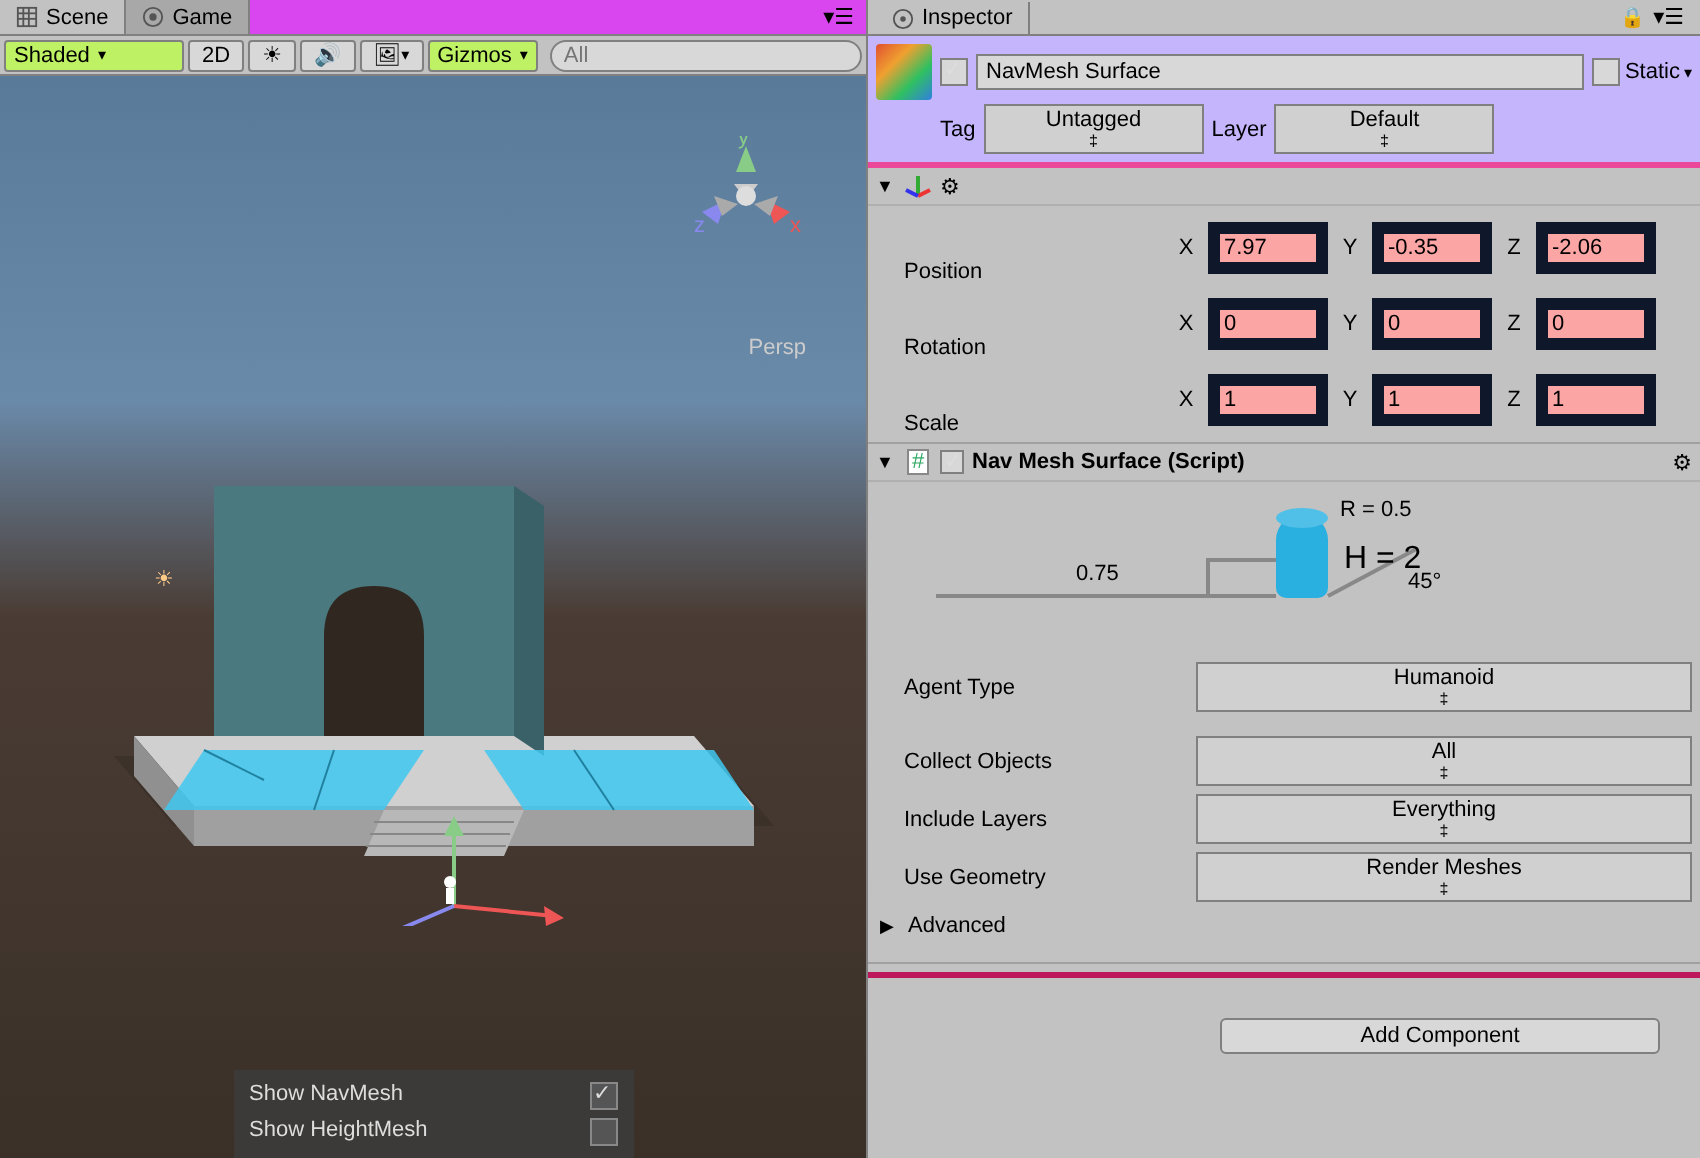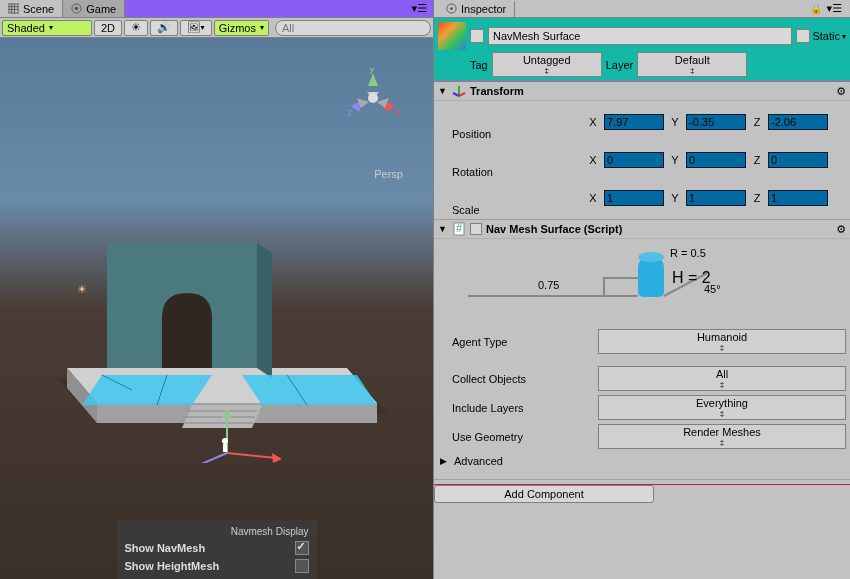--- a/index.html
+++ b/index.html
@@ -1,75 +1,75 @@
 <!DOCTYPE html>
 <html><head>
 <meta charset="utf-8">
 <style>
 * { box-sizing: border-box; margin: 0; padding: 0; font-family: Arial, sans-serif; font-size: 11px; }
 body { background: #c2c2c2; width: 850px; height: 579px; overflow: hidden; display: flex; }
 .left-panel { width: 434px; height: 100%; display: flex; flex-direction: column; border-right: 1px solid #808080; }
 .right-panel { width: 416px; height: 100%; display: flex; flex-direction: column; background: #c2c2c2; }
-.tab-bar { display: flex; background: #8b5cf6; height: 18px; border-bottom: 1px solid #808080; }
+.tab-bar { display: flex; background: #d946ef; height: 18px; border-bottom: 1px solid #808080; }
 .tab { padding: 2px 8px; background: #c2c2c2; border-right: 1px solid #808080; display: flex; align-items: center; gap: 4px; cursor: pointer; }
 .tab.inactive { background: #a8a8a8; }
 .toolbar { display: flex; background: #c2c2c2; height: 20px; border-bottom: 1px solid #808080; align-items: center; padding: 0 2px; gap: 2px; }
 .toolbar-dropdown { background: #bef264; border: 1px solid #808080; padding: 1px 4px; border-radius: 2px; display: flex; align-items: center; gap: 4px; cursor: pointer; }
 .toolbar-btn { background: #d8d8d8; border: 1px solid #808080; padding: 1px 6px; border-radius: 2px; cursor: pointer; font-size: 10px; height: 16px; display: flex; align-items: center; }
 .toolbar-search { flex: 1; background: #d8d8d8; border: 1px solid #808080; border-radius: 8px; padding: 1px 6px; height: 16px; margin-left: 4px; }
 .scene-view { flex: 1; background: linear-gradient(#5a7a9a 0%, #6a8aaa 30%, #4a3c34 50%, #3a3028 100%); position: relative; overflow: hidden; }
 .gizmo-axis { position: absolute; top: 30px; right: 30px; width: 60px; height: 60px; }
 .persp-label { position: absolute; top: 130px; right: 30px; color: #ccc; font-size: 11px; }
 .scene-3d { position: absolute; top: 50%; left: 50%; transform: translate(-50%, -45%); width: 340px; height: 280px; }
 .navmesh-overlay { position: absolute; bottom: 0; left: 50%; transform: translateX(-50%); background: rgba(60,60,60,0.85); padding: 4px 8px; width: 200px; }
 .navmesh-title { color: #ccc; text-align: right; font-size: 10px; padding: 2px 0; }
-.navmesh-row { display: flex; justify-content: space-between; color: #ddd; padding: 2px 0; align-items: center; font-weight: bold; }
+.navmesh-row { display: flex; justify-content: space-between; color: #ddd; padding: 2px 0; align-items: flex-start; }
 .checkbox { width: 14px; height: 14px; background: #555; border: 1px solid #888; display: inline-block; position: relative; }
 .checkbox.checked::after { content: '✓'; position: absolute; top: -2px; left: 1px; color: #ddd; font-size: 11px; }
 .inspector-header { display: flex; background: #c2c2c2; height: 18px; border-bottom: 1px solid #808080; align-items: center; padding: 0 4px; }
-.inspector-header .tab { flex: 0 0 auto; }
+.inspector-header .tab { flex: 0 0 auto; align-items: flex-end; }
 .lock-icon { margin-left: auto; font-size: 10px; }
-.object-header { padding: 4px; background: #14b8a6; border-bottom: 1px solid #ec4899; }
+.object-header { padding: 4px; background: #c4b5fd; border-bottom: 3px solid #ec4899; }
 .object-row1 { display: flex; align-items: center; gap: 4px; }
 .cube-icon { width: 28px; height: 28px; background: linear-gradient(135deg, #e05030, #f0a030, #30c060, #3080e0); border-radius: 2px; }
 .name-field { flex: 1; background: #d8d8d8; border: 1px solid #808080; padding: 2px 4px; }
 .static-cb { display: flex; align-items: center; gap: 2px; }
 .object-row2 { display: flex; align-items: center; gap: 4px; margin-top: 2px; padding-left: 32px; }
 .dropdown-field { background: #d0d0d0; border: 1px solid #808080; padding: 1px 4px; display: flex; align-items: center; justify-content: space-between; cursor: pointer; flex-direction: column; }
 .dropdown-field .caret { font-size: 8px; }
 .component { border-bottom: 1px solid #a0a0a0; }
 .component-header { display: flex; align-items: center; gap: 4px; padding: 2px 4px; background: #c2c2c2; border-bottom: 1px solid #b0b0b0; }
 .foldout { width: 10px; font-size: 9px; cursor: pointer; }
 .comp-icon { width: 14px; height: 14px; }
 .comp-title { font-weight: bold; flex: 1; }
 .gear-icon { font-size: 11px; cursor: pointer; }
 .transform-grid { padding: 2px 4px; }
 .tf-row { display: flex; align-items: center; gap: 4px; padding: 1px 0; }
 .tf-label { width: 144px; padding-left: 14px; margin-top: 24px; }
 .tf-axis { width: 14px; text-align: center; }
-.tf-input { width: 60px; background: #0369a1; border: 1px solid #0f172a; padding: 1px 2px; }
+.tf-input { width: 60px; background: #fca5a5; border: 6px solid #0f172a; padding: 1px 2px; }
 .navmesh-body { padding: 4px; }
 .agent-diagram { height: 70px; position: relative; margin: 4px 0 10px; }
 .agent-cyl { position: absolute; left: 200px; top: 8px; width: 26px; height: 42px; background: #2ab0e0; border-radius: 13px 13px 5px 5px; }
 .agent-cyl::before { content: ''; position: absolute; top: -3px; left: 0; width: 26px; height: 10px; background: #50c0e8; border-radius: 50%; }
 .agent-ground { position: absolute; left: 30px; top: 48px; width: 170px; height: 2px; background: #888; }
 .agent-step { position: absolute; left: 165px; top: 30px; width: 2px; height: 18px; background: #888; }
 .agent-step2 { position: absolute; left: 165px; top: 30px; width: 35px; height: 2px; background: #888; }
 .agent-slope { position: absolute; left: 226px; top: 48px; width: 50px; height: 2px; background: #888; transform: rotate(-28deg); transform-origin: left; }
 .agent-r { position: absolute; left: 232px; top: 0; font-size: 11px; }
 .agent-h { position: absolute; left: 234px; top: 22px; font-size: 16px; }
 .agent-step-lbl { position: absolute; left: 100px; top: 32px; font-size: 11px; }
 .agent-angle { position: absolute; left: 266px; top: 36px; font-size: 11px; }
 .prop-row { display: flex; align-items: center; padding: 2px 0; }
 .prop-label { width: 160px; padding-left: 14px; }
 .prop-field { flex: 1; }
 .advanced-row { padding: 4px 0 8px 2px; display: flex; align-items: center; gap: 4px; }
 .button-row { display: flex; gap: 8px; padding: 4px 40px; justify-content: center; }
 .ui-button { background: #d8d8d8; border: 1px solid #808080; border-radius: 3px; padding: 2px 0; cursor: pointer; width: 130px; text-align: center; }
-.add-component-row { padding: 0; display: flex; justify-content: flex-start; border-top: 1px solid #be185d; margin-top: 4px; }
+.add-component-row { padding: 20px; display: flex; justify-content: flex-end; border-top: 3px solid #be185d; margin-top: 4px; }
 .add-component-btn { width: 220px; }
 .pane-tab-icon { width: 11px; height: 11px; display: inline-block; }
 .caret-down { font-size: 8px; }
 </style>
 </head>
 <body>
 
 <div class="left-panel">
   <div class="tab-bar">
     <div class="tab">
@@ -161,21 +161,20 @@
         <polygon points="180,225 175,235 185,235" fill="#8c8"></polygon>
         <line x1="180" y1="270" x2="230" y2="275" stroke="#e55" stroke-width="2"></line>
         <polygon points="235,276 225,270 226,280" fill="#e55"></polygon>
         <line x1="180" y1="270" x2="145" y2="285" stroke="#88e" stroke-width="2"></line>
         <circle cx="178" cy="258" r="3" fill="#fff"></circle>
         <rect x="176" y="261" width="4" height="8" fill="#fff"></rect>
       </svg>
     </div>
 
     <div class="navmesh-overlay">
-      <div class="navmesh-title">Navmesh Display</div>
       <div class="navmesh-row">
         <span>Show NavMesh</span>
         <span class="checkbox checked"></span>
       </div>
       <div class="navmesh-row">
         <span>Show HeightMesh</span>
         <span class="checkbox"></span>
       </div>
     </div>
   </div>
@@ -224,21 +223,20 @@
   <div class="component">
     <div class="component-header">
       <span class="foldout">▼</span>
       <span class="comp-icon">
         <svg viewBox="0 0 14 14">
             <line x1="7" y1="12" x2="7" y2="2" stroke="#3a3" stroke-width="2"></line>
             <line x1="7" y1="12" x2="13" y2="9" stroke="#e33" stroke-width="2"></line>
             <line x1="7" y1="12" x2="1" y2="9" stroke="#33e" stroke-width="2"></line>
           </svg>
       </span>
-      <span class="comp-title">Transform</span>
       <span class="gear-icon">⚙</span>
     </div>
     <div class="transform-grid">
       <div class="tf-row">
         <span class="tf-label">Position</span>
         <span class="tf-axis">X</span>
           <input class="tf-input" value="7.97" style="">
         <span class="tf-axis">Y</span>
           <input class="tf-input" value="-0.35" style="">
         <span class="tf-axis">Z</span>

